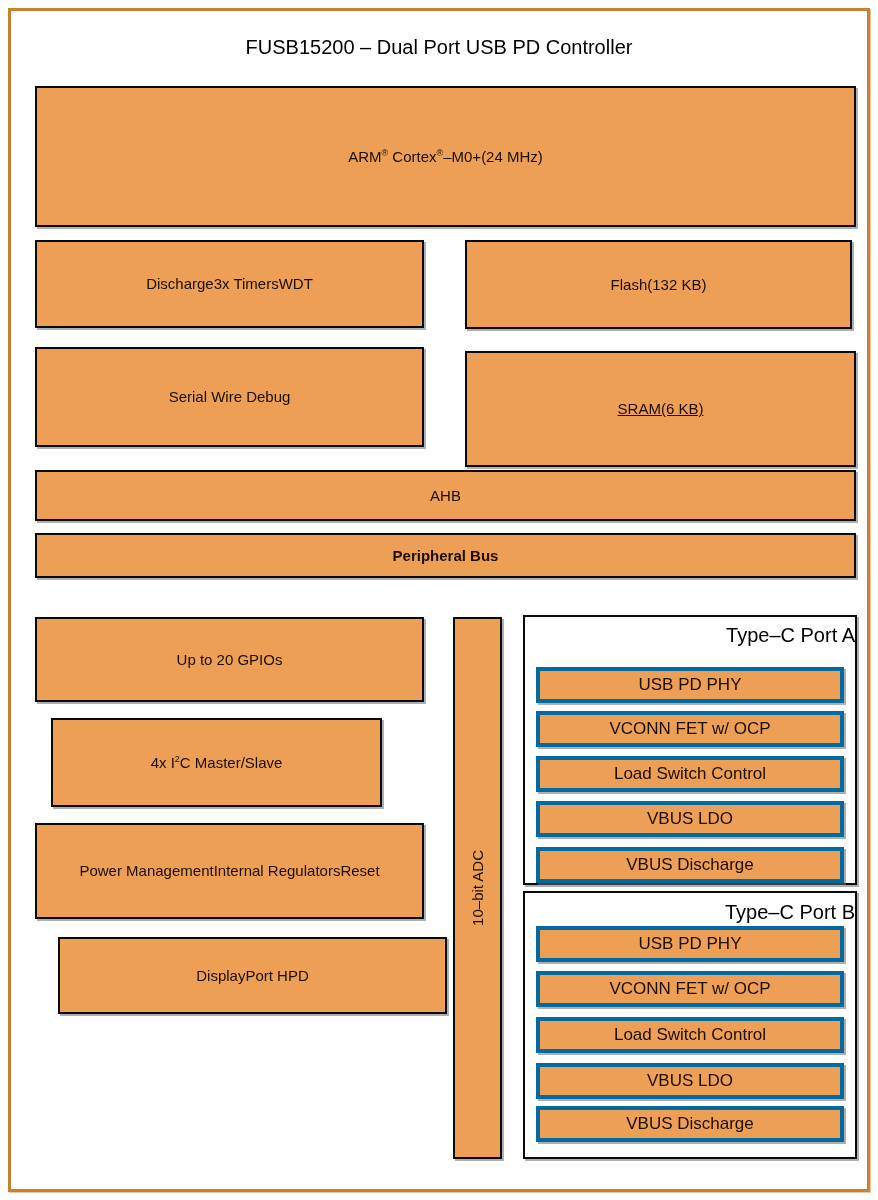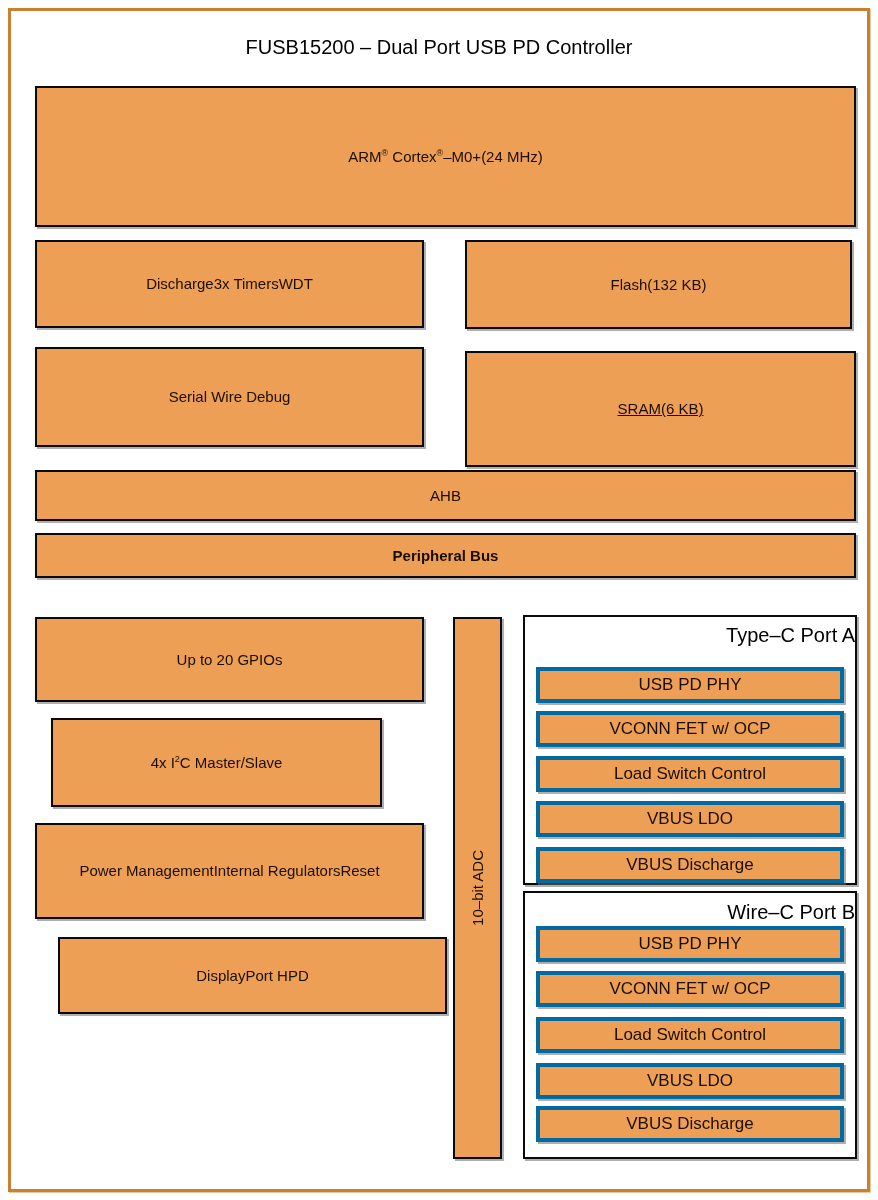--- a/index.html
+++ b/index.html
@@ -185,20 +185,20 @@
   <div class="port-panel" id="portA">
     <div class="port-title">Type–C Port A</div>
     <div class="pblk pblk-0">USB PD PHY</div>
     <div class="pblk pblk-1">VCONN FET w/ OCP</div>
     <div class="pblk pblk-2">Load Switch Control</div>
     <div class="pblk pblk-3">VBUS LDO</div>
     <div class="pblk pblk-4">VBUS Discharge</div>
   </div>
 
   <div class="port-panel" id="portB">
-    <div class="port-title">Wire–C Port B</div>
+    <div class="port-title">Type–C Port B</div>
     <div class="pblk pblk-0">USB PD PHY</div>
     <div class="pblk pblk-1">VCONN FET w/ OCP</div>
     <div class="pblk pblk-2">Load Switch Control</div>
     <div class="pblk pblk-3">VBUS LDO</div>
     <div class="pblk pblk-4">VBUS Discharge</div>
   </div>
 </div>
 
 </body></html>

